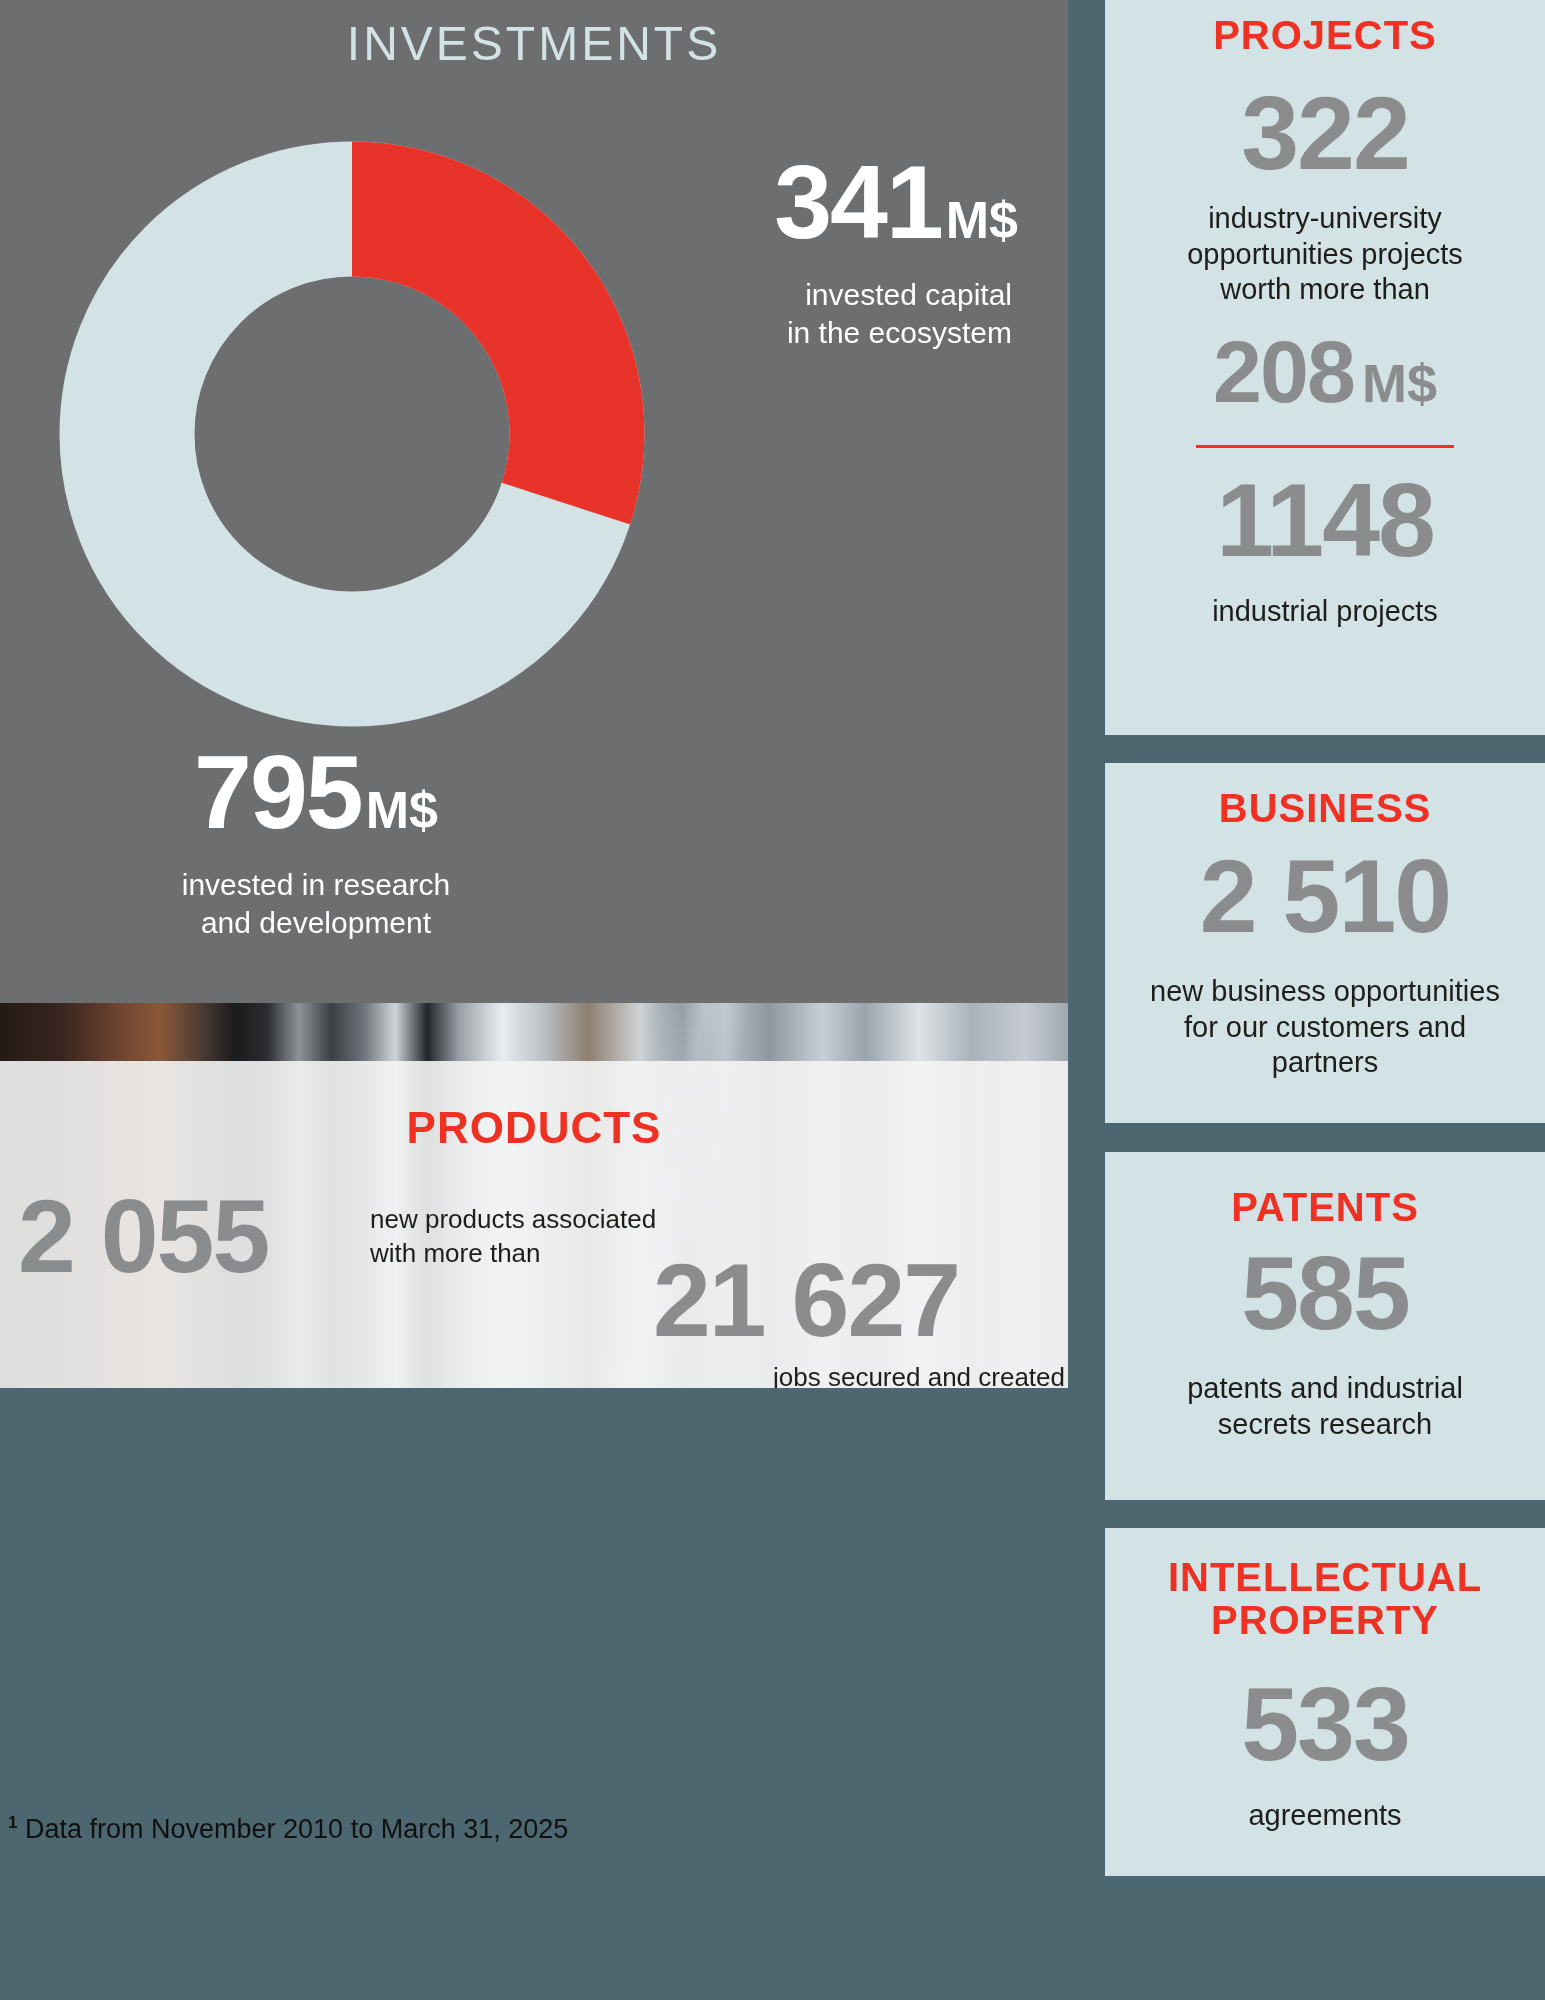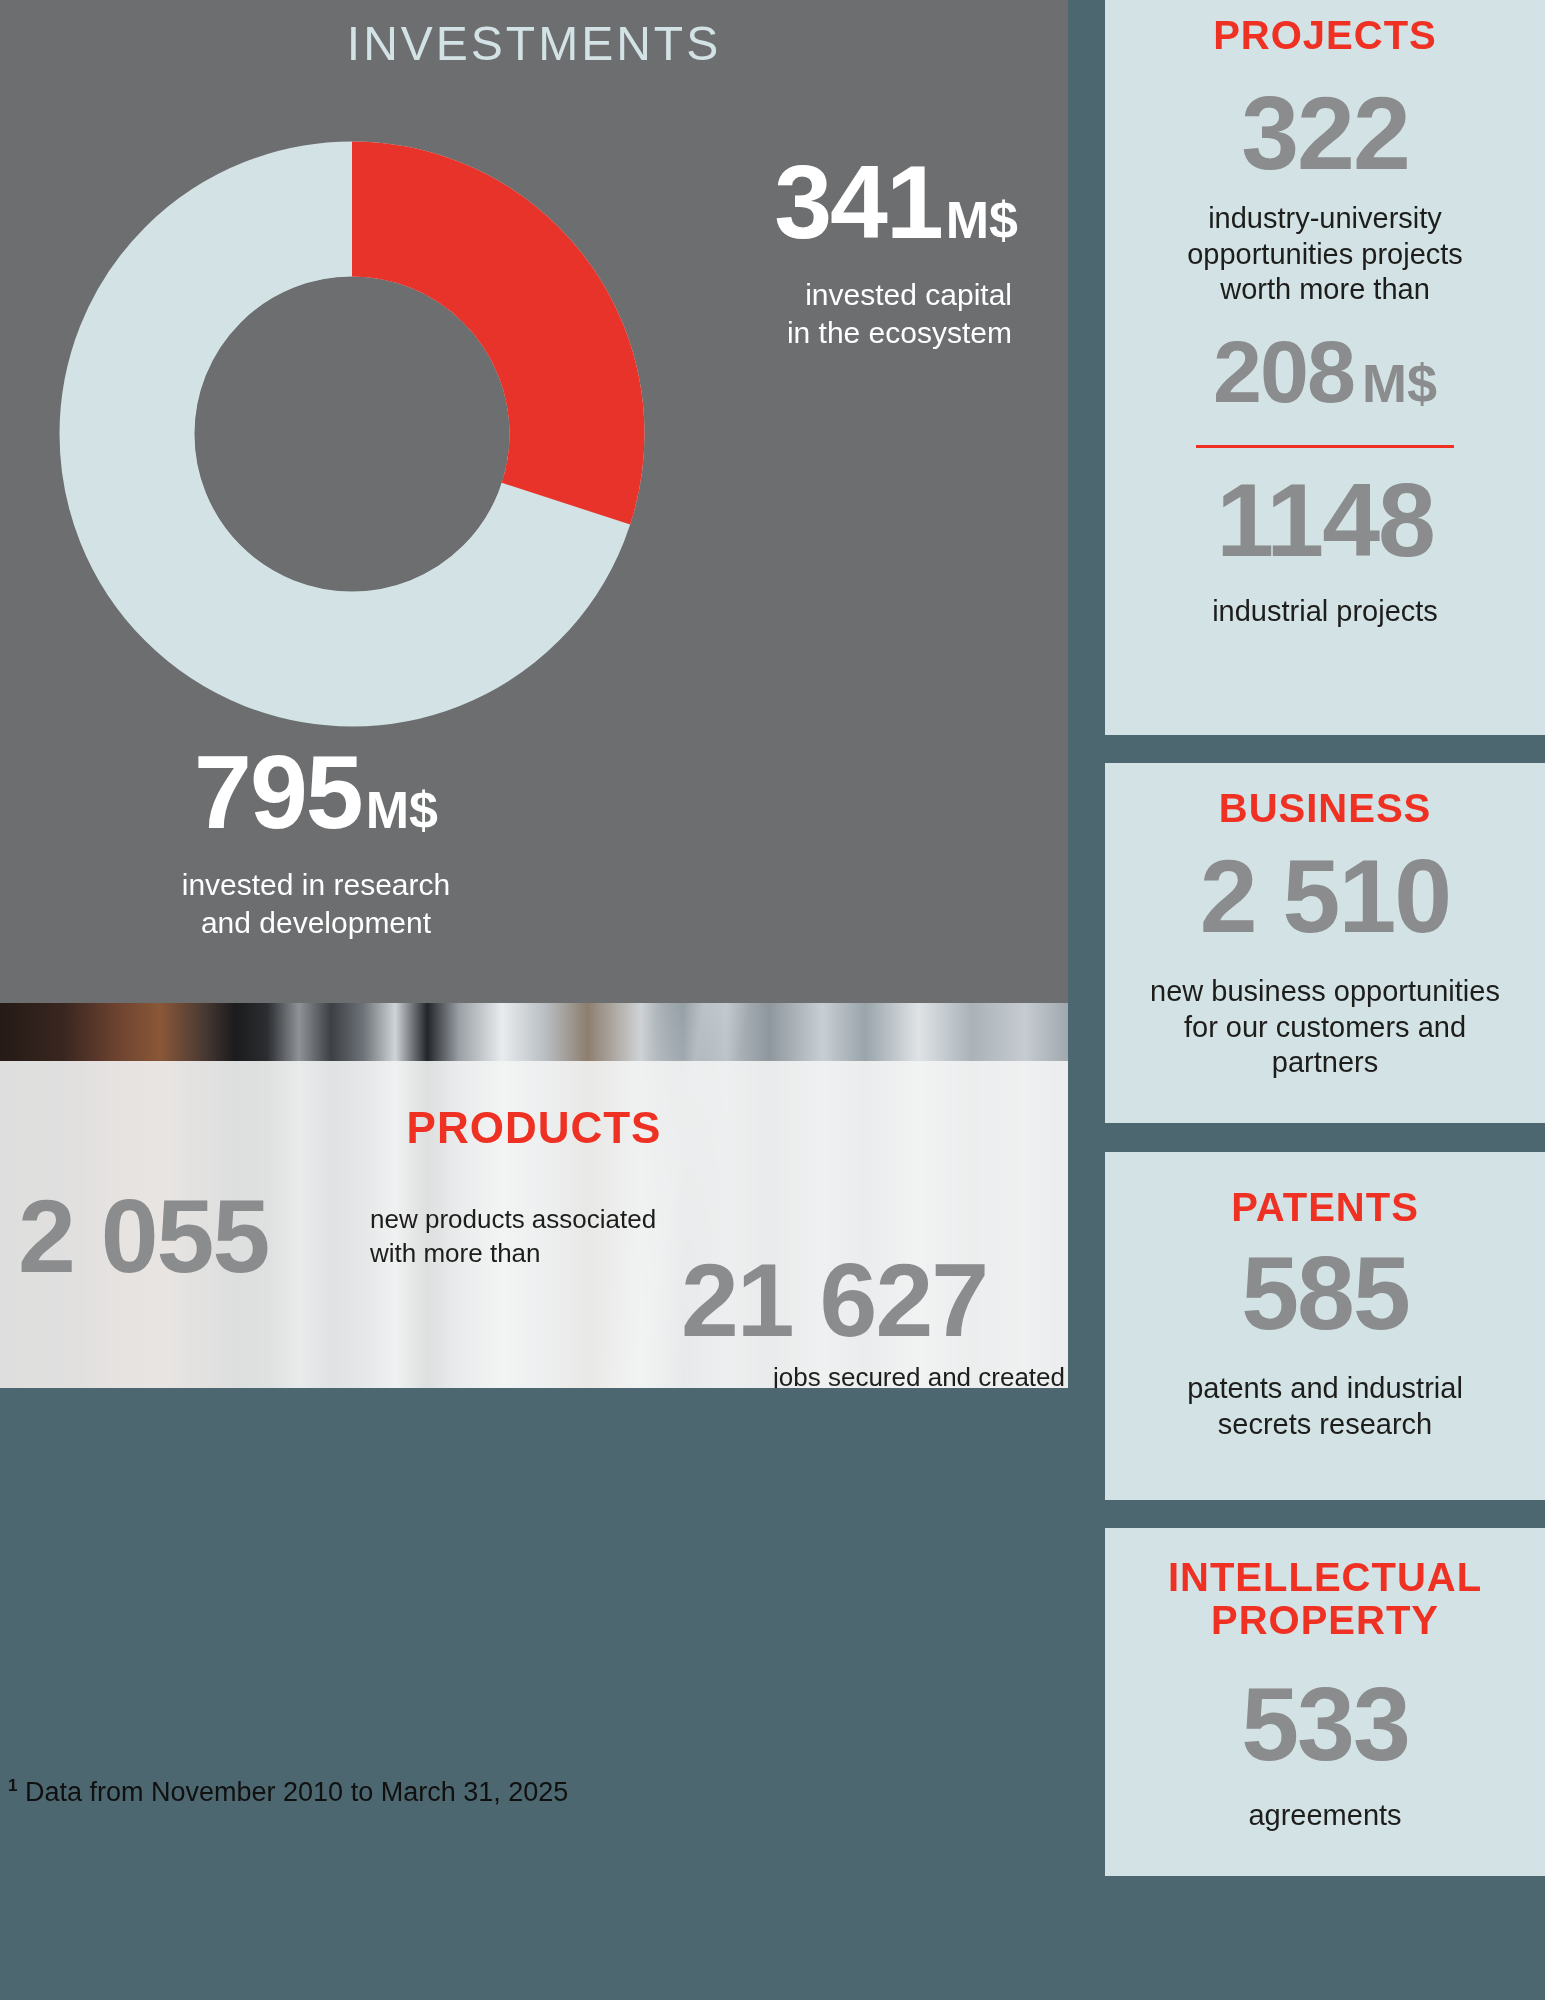--- a/index.html
+++ b/index.html
@@ -98,34 +98,34 @@
   
   .products-inner{position:absolute;left:0;top:58px;width:1068px;height:327px;}
   .products-title{position:absolute;top:42px;left:0;width:1068px;}
   .prod-row{position:absolute;top:120px;left:0;width:1068px;height:210px;}
   .num-gray{
     color:#8a8c8e;font-weight:700;letter-spacing:-2px;line-height:.95;
   }
   .cap-dark{color:#1d1d1b;font-size:26px;line-height:1.3;}
   .p-2055{position:absolute;left:18px;top:6px;font-size:104px;}
   .p-assoc{position:absolute;left:370px;top:22px;width:400px;}
-  .p-21627{position:absolute;left:681px;top:70px;font-size:104px;text-align:right;}
+  .p-21627{position:absolute;left:653px;top:70px;font-size:104px;text-align:right;}
   .p-jobs{position:absolute;left:655px;top:180px;width:410px;text-align:right;}
 
   
   .talents-inner{position:absolute;left:0;top:78px;width:1068px;height:267px;}
   .talents-title{position:absolute;top:30px;left:0;width:1068px;}
   .tal-row{position:absolute;top:110px;left:0;width:1068px;height:150px;}
   .t-more{position:absolute;left:18px;top:32px;font-size:31px;color:#1d1d1b;}
   .t-1383{position:absolute;left:188px;top:-6px;font-size:104px;}
   .t-cap{position:absolute;left:540px;top:20px;width:520px;}
 
   
   .footnote{
-    position:absolute;left:8px;top:1776px;width:700px;
+    position:absolute;left:8px;top:1813px;width:700px;
     color:#101010;font-size:27px;
   }
   .footnote sup{font-size:17px;font-weight:700;}
 
   
   .card{
     position:absolute;left:1105px;width:440px;
     background:#d3e2e4;
     box-sizing:border-box;
     padding:0 14px;

